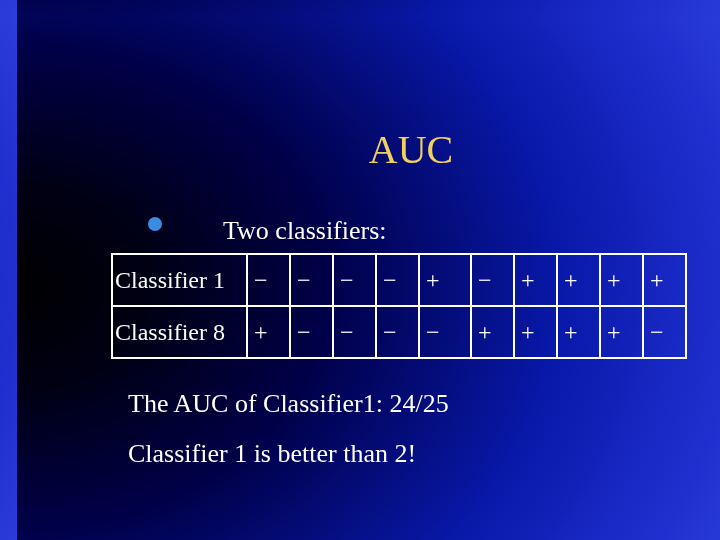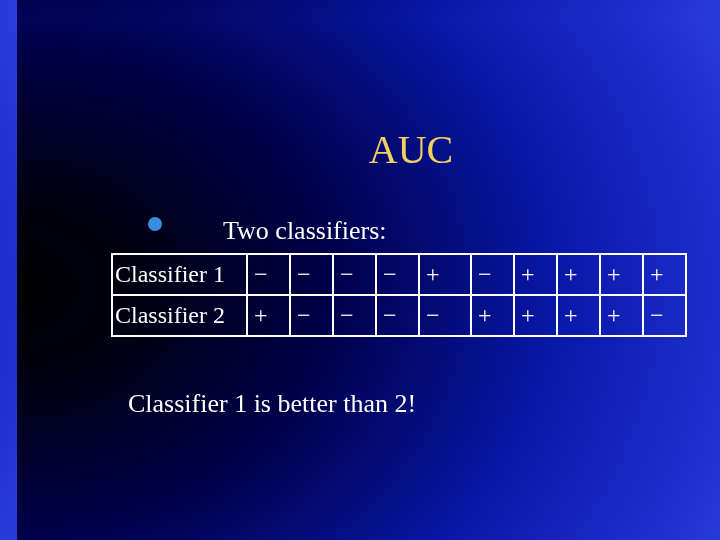--- a/index.html
+++ b/index.html
@@ -43,21 +43,21 @@
     left: 60px;
     border-collapse: collapse;
   }
   .table td {
     border: 2px solid #ffffff;
     font-size: 24px;
     color: #ffffff;
     padding: 0;
     text-align: left;
     vertical-align: middle;
-    height: 41px;
+    height: 52px;
   }
   .table td.rowhdr {
     width: 135px;
     padding-left: 2px;
     padding-right: 4px;
   }
   .table td.cell {
     width: 43px;
     padding-left: 6px;
   }
@@ -93,30 +93,31 @@
     <td class="cell">−</td>
     <td class="cell">−</td>
     <td class="cell-wide">+</td>
     <td class="cell">−</td>
     <td class="cell">+</td>
     <td class="cell">+</td>
     <td class="cell">+</td>
     <td class="cell">+</td>
   </tr>
   <tr>
-    <td class="rowhdr">Classifier 2</td>
+    <td class="rowhdr">Classifier 8</td>
     <td class="cell">+</td>
     <td class="cell">−</td>
     <td class="cell">−</td>
     <td class="cell">−</td>
     <td class="cell-wide">−</td>
     <td class="cell">+</td>
     <td class="cell">+</td>
     <td class="cell">+</td>
     <td class="cell">+</td>
     <td class="cell">−</td>
   </tr>
 </tbody>
   </table>
 
 <div class="conclusion">
+  <div>The AUC of Classifier1: 24/25</div>
   <div class="bold">Classifier 1 is better than 2!</div>
 </div>
 
 </body></html>

